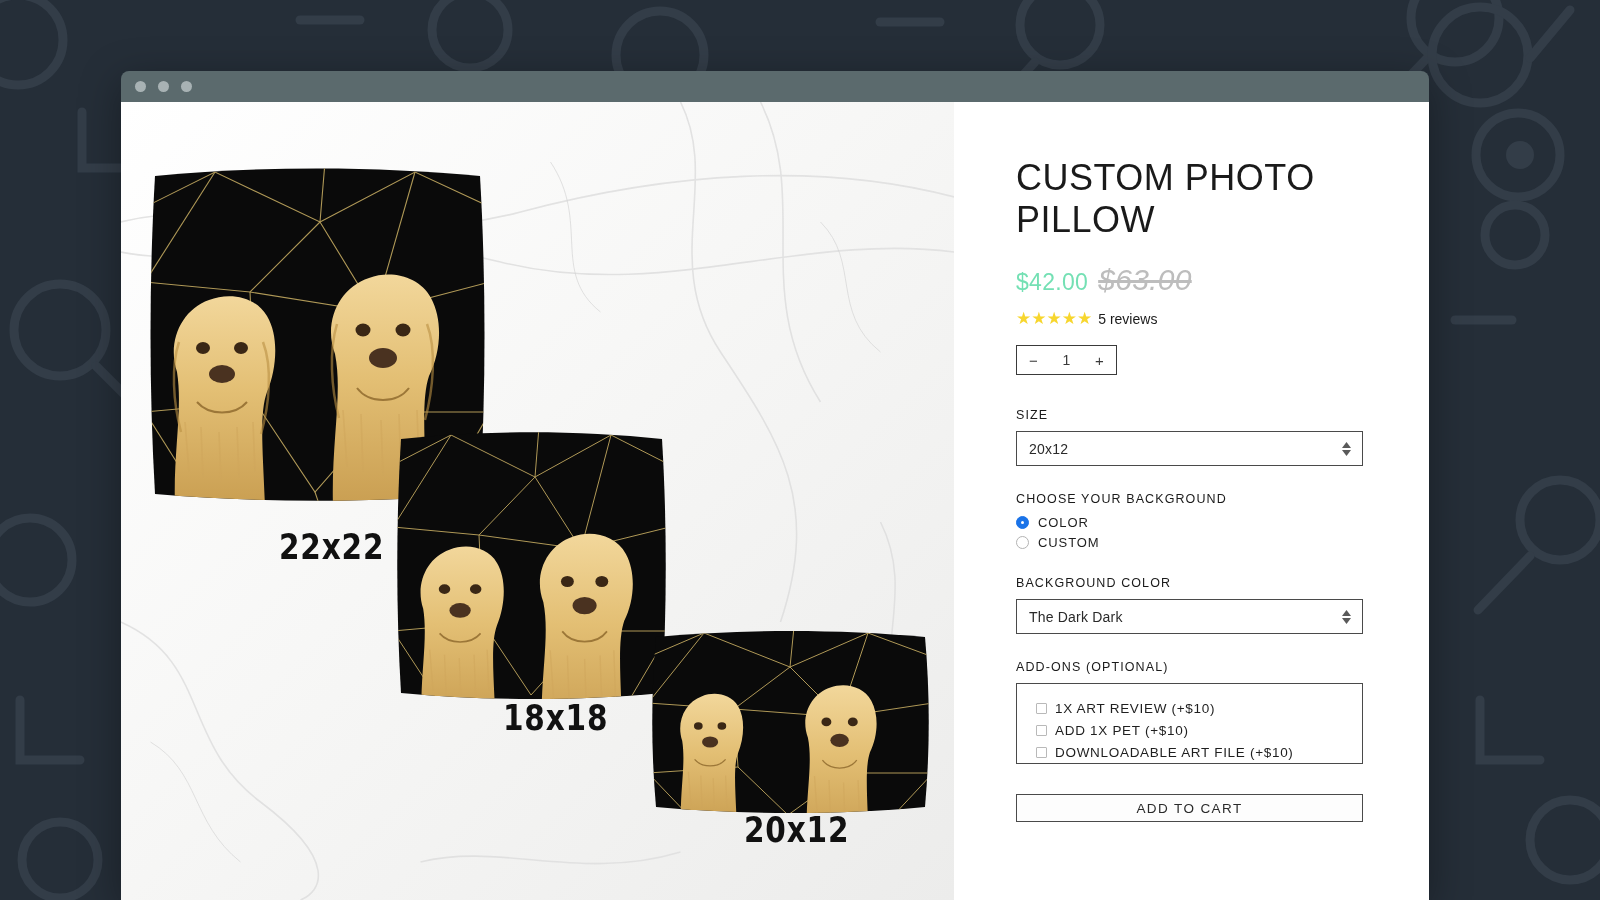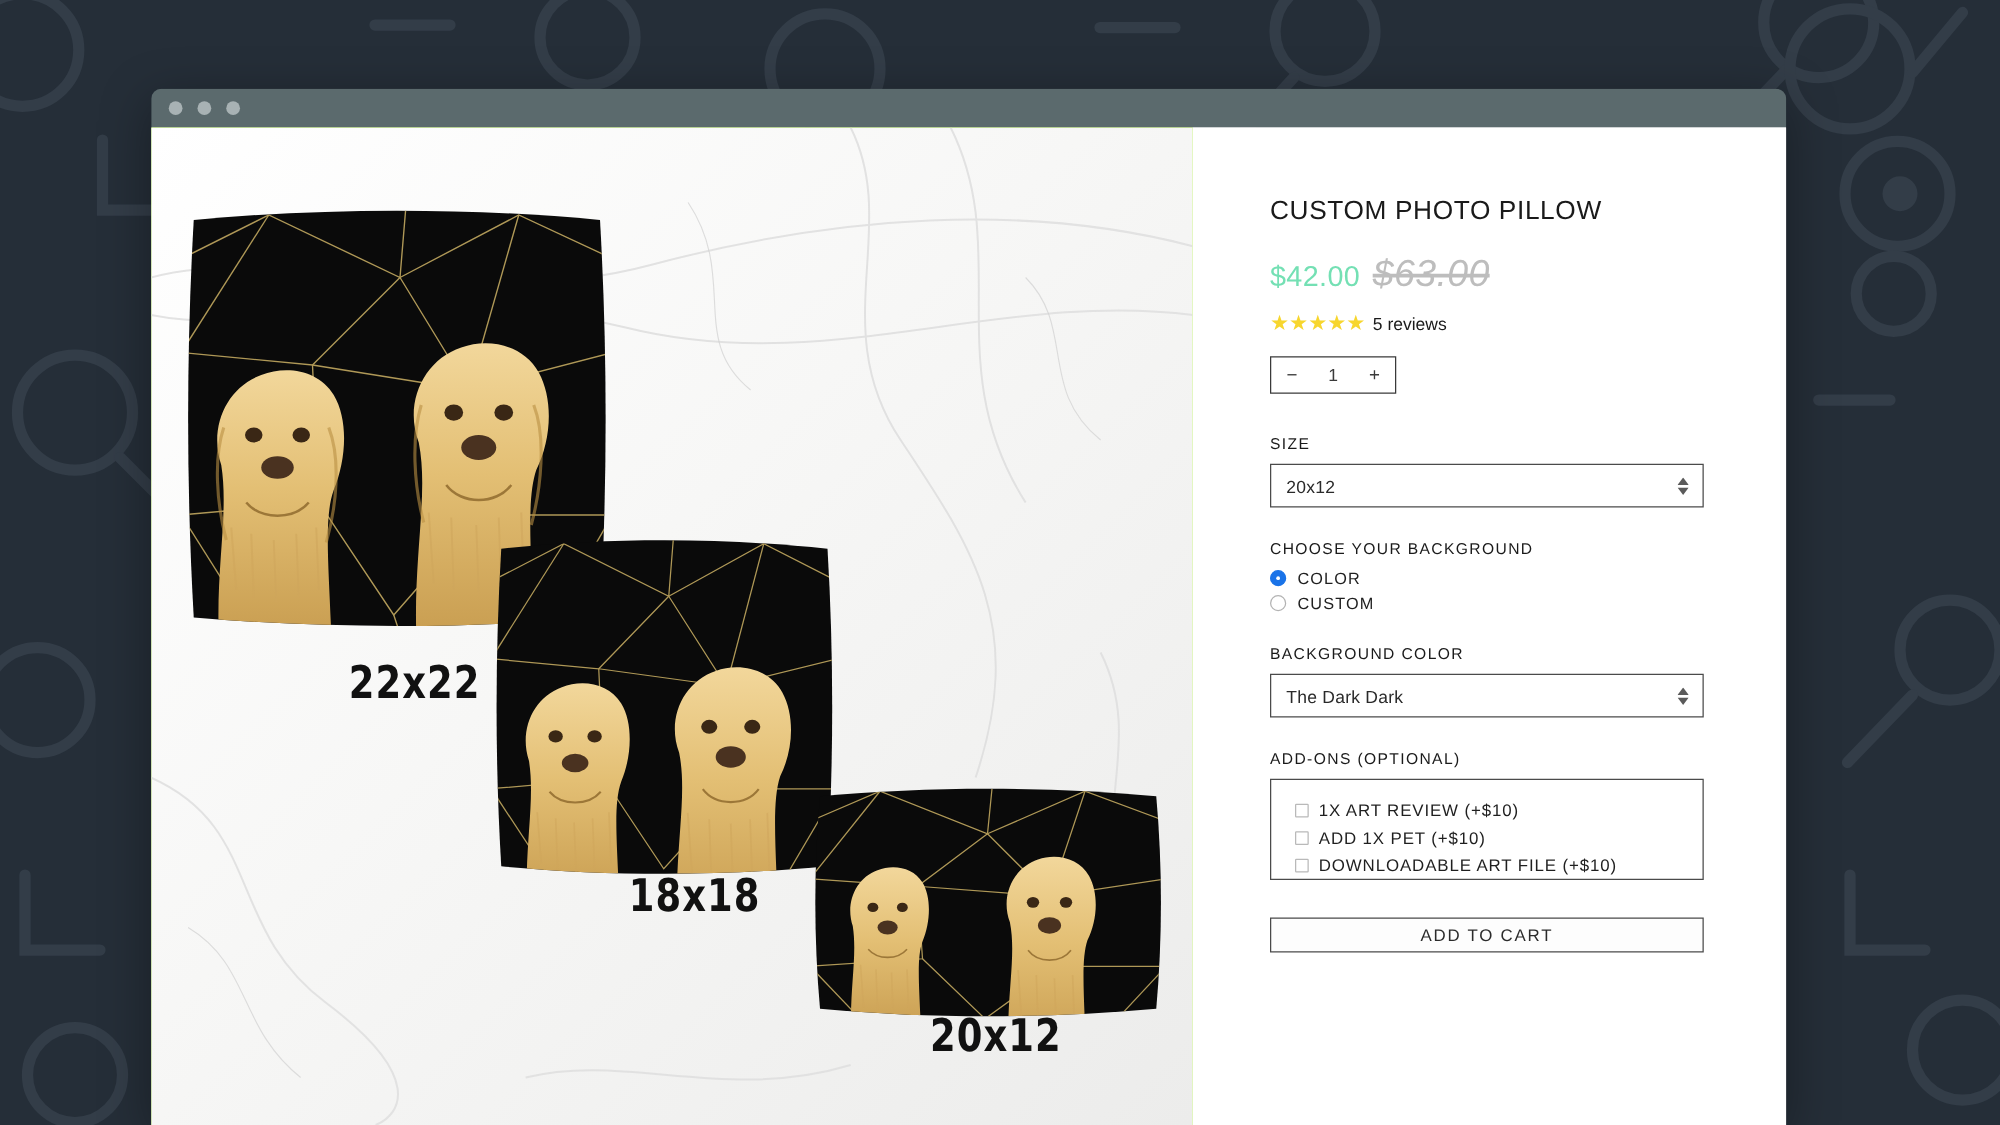--- a/index.html
+++ b/index.html
@@ -56,21 +56,21 @@
     height: 798px;
     background: #ffffff;
   }
 
   
   #product-image-panel {
     position: relative;
     width: 834px;
     height: 798px;
     overflow: hidden;
-    background: #bef264;
+    background: #4d7c0f;
   }
 
   #marble-bg {
     position: absolute;
     inset: 0;
     width: 100%;
     height: 100%;
   }
 
   .pillow { position: absolute; }
@@ -95,21 +95,21 @@
   #label-20 { left: 623px; top: 707px; font-size: 36px; }
 
   
   #product-details {
     flex: 1;
     padding: 55px 66px 0 62px;
     background: #fff;
   }
 
   #product-title {
-    font-size: 21px;
+    font-size: 36px;
     font-weight: 400;
     letter-spacing: .5px;
     color: #1a1a1a;
     text-transform: uppercase;
     margin-bottom: 22px;
   }
 
   #price-row {
     display: flex;
     align-items: baseline;

